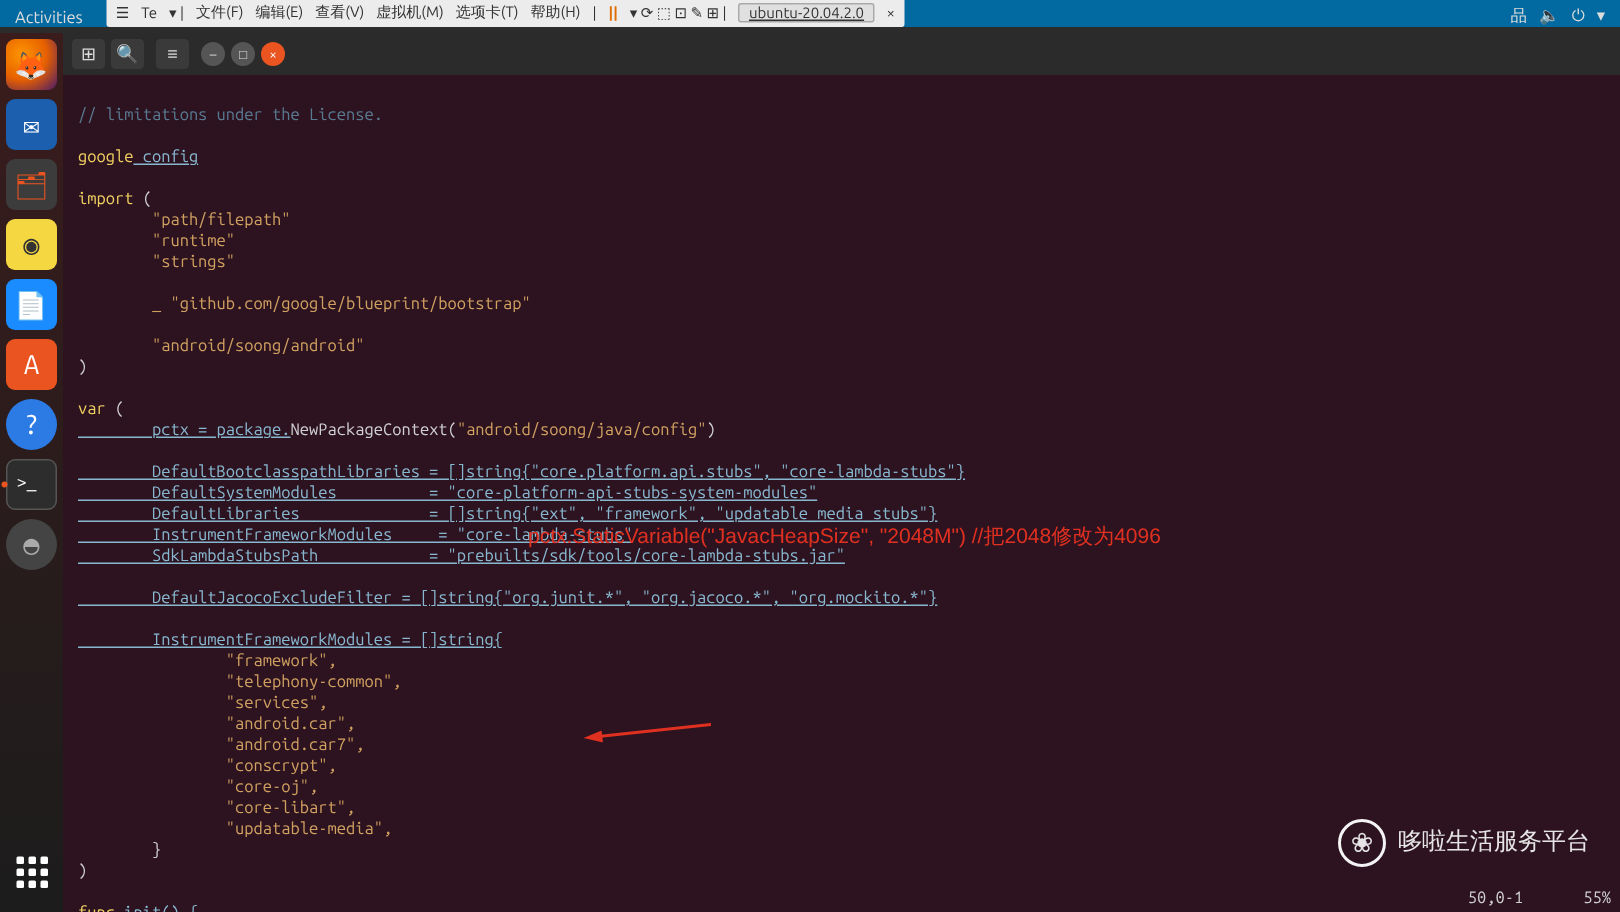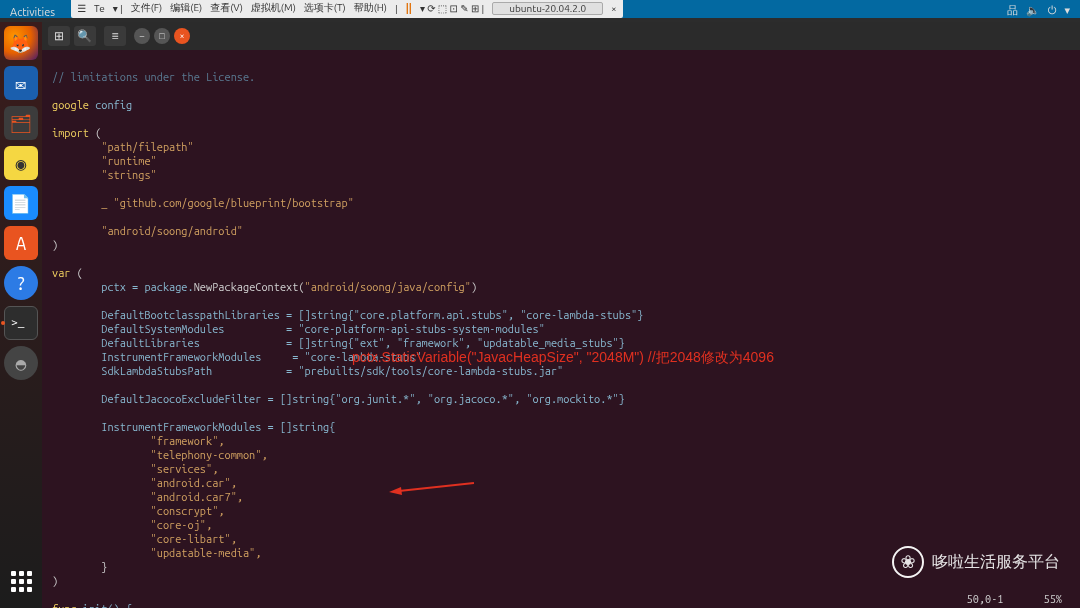--- a/index.html
+++ b/index.html
@@ -34,23 +34,24 @@
     padding: 0 6px;
     gap: 8px;
     margin-left: 6px;
     border-radius: 2px;
   }
   .top-panel .vm-toolbar span { font-size: 10px; white-space: nowrap; }
   .top-panel .vm-toolbar .pause { color: #e06c00; font-weight: bold; }
   .top-panel .vm-tab {
     background: #e0e0e0;
     border: 1px solid #aaa;
-    padding: 0 16px;
+    padding: 0 6px;
     border-radius: 2px;
     font-size: 10px;
+    text-decoration: underline;
   }
   .top-panel .right-status {
     margin-left: auto;
     padding-right: 10px;
     display: flex;
     align-items: center;
     gap: 8px;
     font-size: 11px;
   }
   .dock {
@@ -150,21 +151,21 @@
     font-family: "Ubuntu Mono", monospace;
     font-size: 11px;
     line-height: 14px;
     white-space: pre;
     color: #88b8d0;
     position: relative;
   }
   .c-comment { color: #5a7a92; }
   .c-keyword { color: #f0d060; }
   .c-string { color: #d0a060; }
-  .c-ident { color: #88b8d0; }
+  .c-ident { color: #88b8d0; text-decoration: underline; }
   .c-func { color: #d0d0d0; }
   .c-paren { color: #d0d0d0; }
 
   .annotation {
     position: absolute;
     color: #e03020;
     font-family: "Microsoft YaHei", sans-serif;
     font-size: 14px;
     font-weight: 500;
     white-space: nowrap;
@@ -195,21 +196,21 @@
     border: 2px solid #fff;
     border-radius: 50%;
     display: flex;
     align-items: center;
     justify-content: center;
     font-size: 18px;
   }
 
   .statusbar {
     position: absolute;
-    right: 18px;
+    right: 6px;
     bottom: 2px;
     color: #d0d0d0;
     font-size: 11px;
     display: flex;
     gap: 40px;
   }
 </style>
 </head>
 <body>
 

